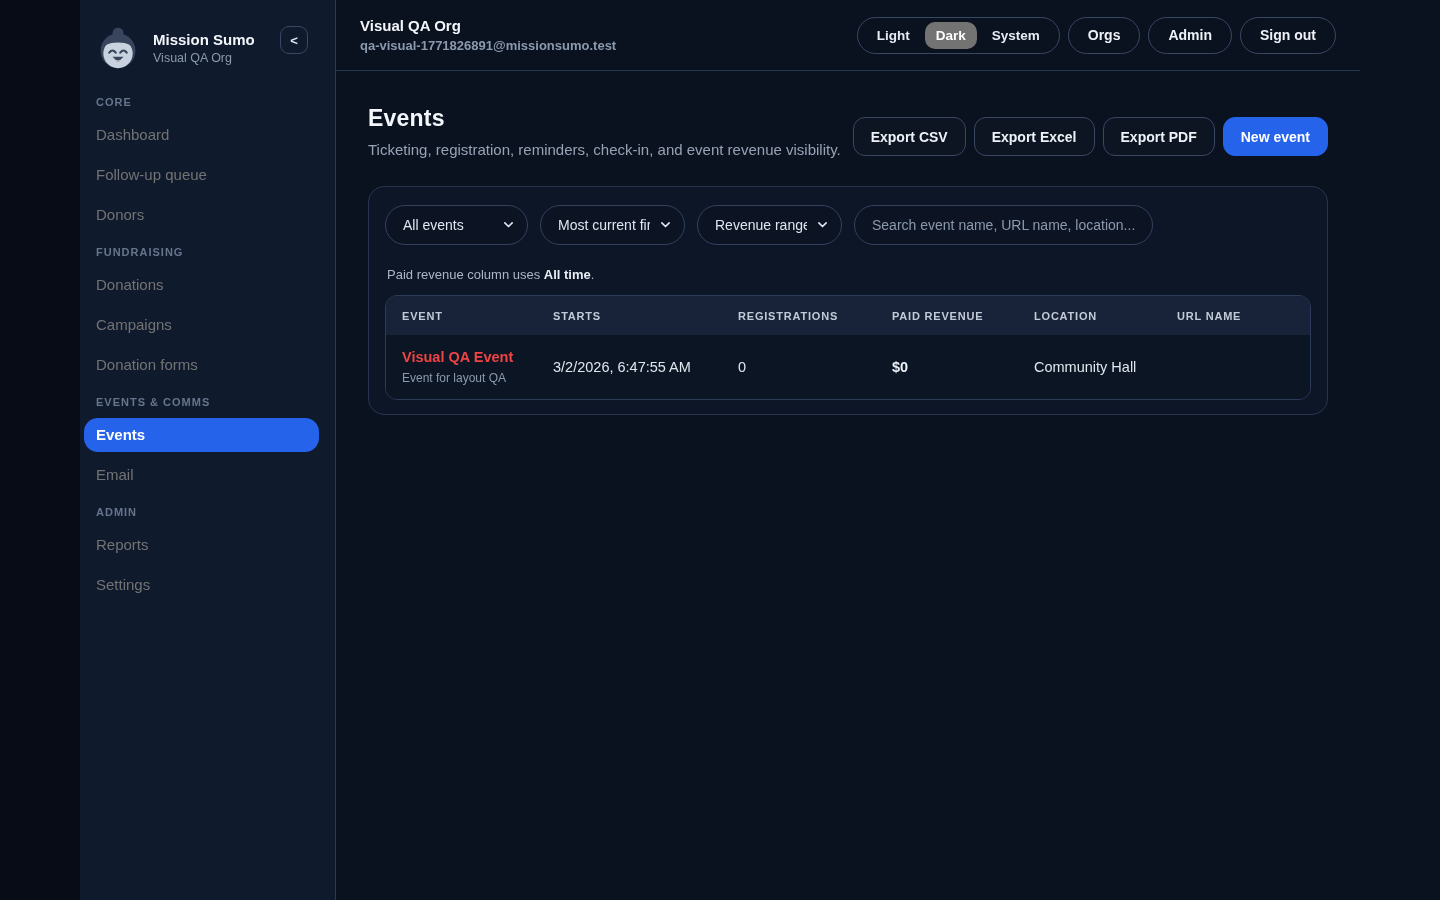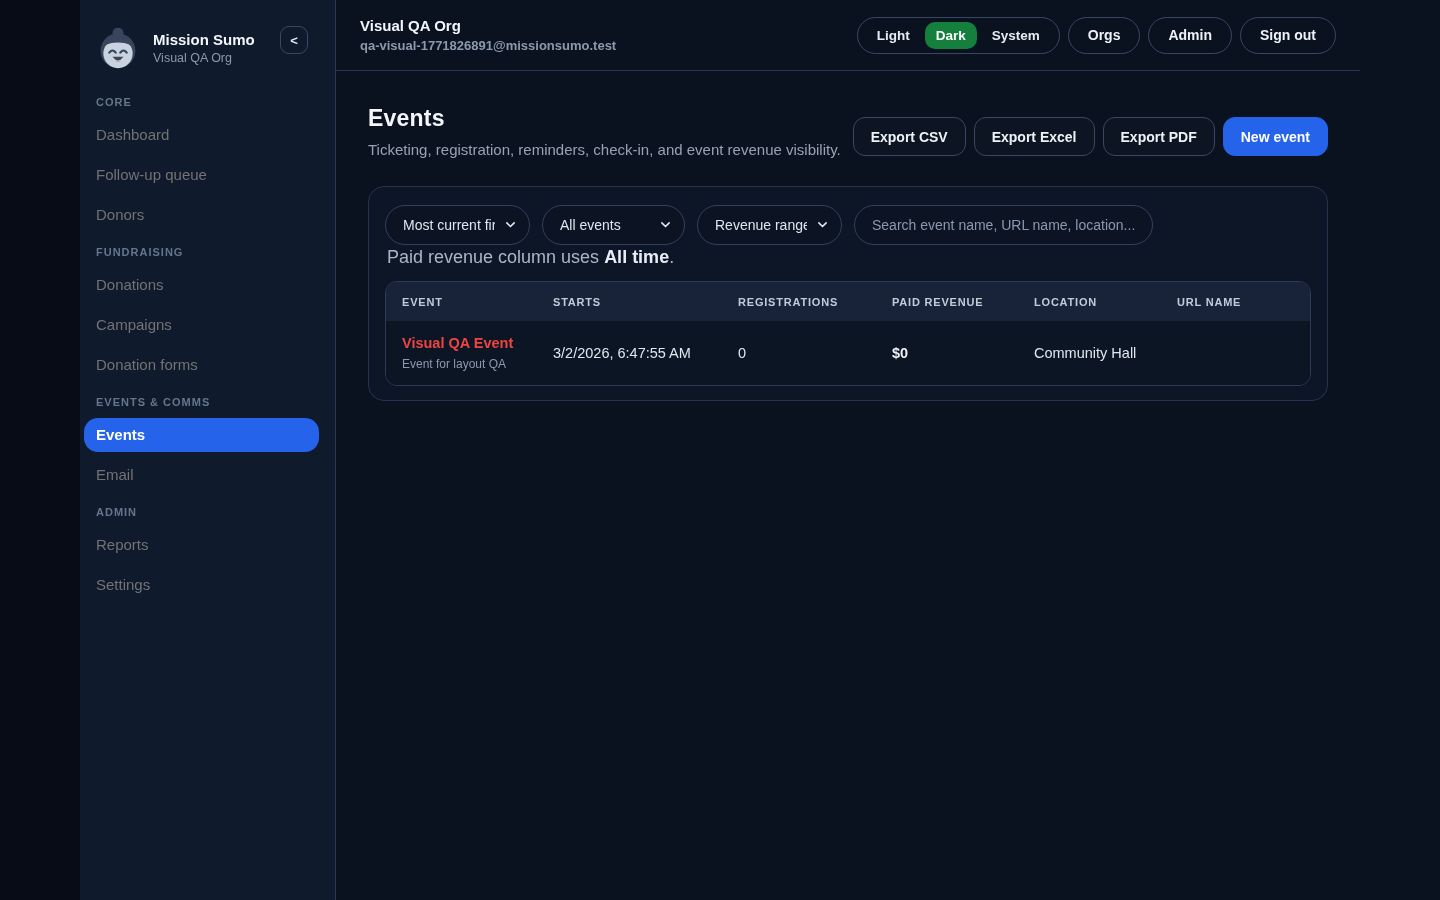--- a/index.html
+++ b/index.html
@@ -65,21 +65,21 @@
     display:flex; align-items:center; gap:4px;
     border:1px solid #3a4763; border-radius:19px;
     height:37px; padding:0 8px;
   }
   .theme-opt {
     background:transparent; border:none; color:#e7ecf3;
     font-size:13.5px; font-weight:600; padding:6px 11px;
     border-radius:10px; cursor:pointer;
     font-family:inherit;
   }
-  .theme-opt.selected { background:#15803d; color:#fff; }
+  .theme-opt.selected { background:#737373; color:#fff; }
   .hdr-btn {
     background:transparent; border:1px solid #3a4763; border-radius:19px;
     height:37px; padding:0 19px;
     color:#eef2f7; font-size:14px; font-weight:700; cursor:pointer;
     font-family:inherit;
   }
 
   .content { padding:34px 32px 0 32px; }
   .page-header { display:flex; justify-content:space-between; align-items:flex-start; }
   .page-title { font-size:23px; font-weight:700; color:#f3f6fa; letter-spacing:0.2px; }
@@ -121,21 +121,21 @@
     position:absolute; right:13px; top:13px; pointer-events:none;
     width:13px; height:13px;
   }
   .search-input {
     width:299px; height:40px;
     background:#0c1424; border:1px solid #33415f; border-radius:20px;
     color:#dfe6ef; font-size:14px; padding:0 17px;
     font-family:inherit;
   }
   .search-input::placeholder { color:#8b99ad; }
-  .caption { font-size:18px; color:#aab6c6; margin:2px 2px 0 2px; }
+  .caption { font-size:13px; color:#aab6c6; margin:22px 2px 0 2px; }
   .caption b { color:#e8edf4; font-weight:700; }
 
   
   .table {
     margin-top:13px;
     border:1px solid #2c3b5a; border-radius:12px;
     overflow:hidden;
   }
   .t-row {
     display:grid;
@@ -237,30 +237,30 @@
           <button class="btn-outline">Export CSV</button>
           <button class="btn-outline">Export Excel</button>
           <button class="btn-outline">Export PDF</button>
           <button class="btn-primary">New event</button>
         </div>
       </div>
 
       <section class="card">
         <div class="filters">
           <div class="select-wrap">
-            <select class="filter-select sel-2">
-              <option>Most current fir</option>
+            <select class="filter-select sel-1">
+              <option>All events</option>
             </select>
             <svg class="chev" viewBox="0 0 16 16">
                 <path d="M3.5 6 8 10.5 12.5 6" stroke="#dfe6ef" stroke-width="2" fill="none" stroke-linecap="round" stroke-linejoin="round"></path>
               </svg>
           </div>
           <div class="select-wrap">
-            <select class="filter-select sel-1">
-              <option>All events</option>
+            <select class="filter-select sel-2">
+              <option>Most current fir</option>
             </select>
             <svg class="chev" viewBox="0 0 16 16">
                 <path d="M3.5 6 8 10.5 12.5 6" stroke="#dfe6ef" stroke-width="2" fill="none" stroke-linecap="round" stroke-linejoin="round"></path>
               </svg>
           </div>
           <div class="select-wrap">
             <select class="filter-select sel-3">
               <option>Revenue range:</option>
             </select>
             <svg class="chev" viewBox="0 0 16 16">

